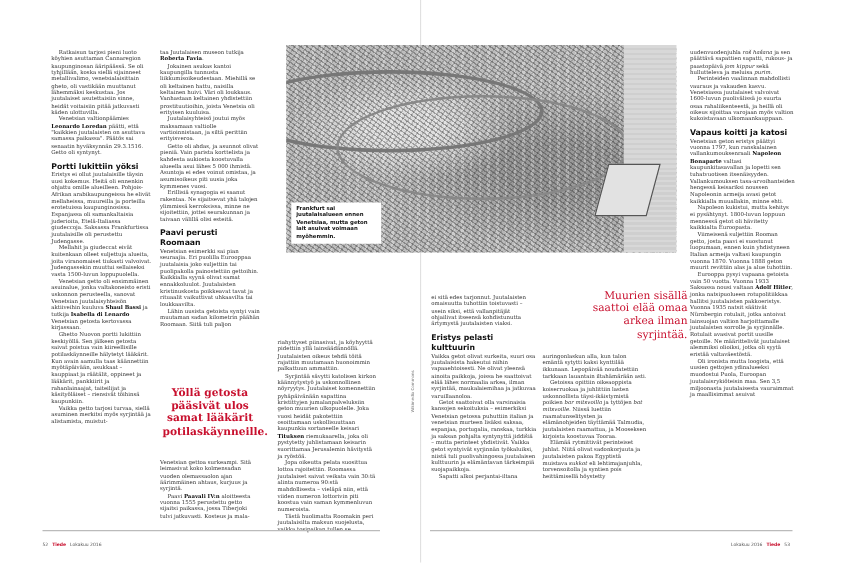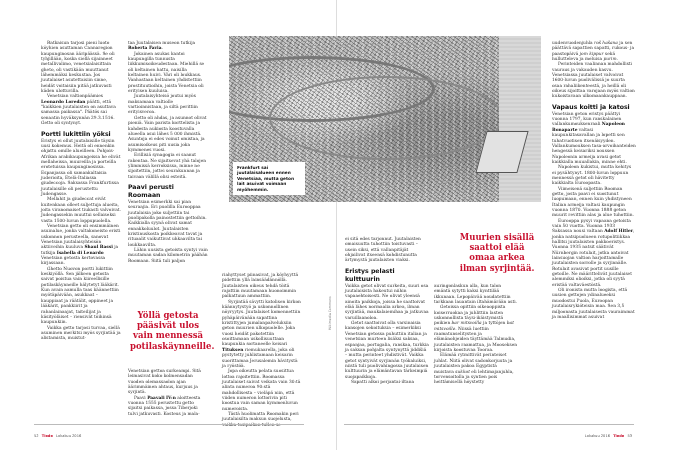--- a/index.html
+++ b/index.html
@@ -32,21 +32,21 @@
   .c4 { left: 345px; top: 236px; width: 84px; }
   .c5 { left: 434px; top: 283px; width: 84px; }
   .c6 { left: 552px; top: 40px; width: 84px; }
 
   .pullquote {
     position: absolute; font-family: "DejaVu Serif", serif;
     color: #c8102e; font-weight: bold; text-align: center;
     font-size: 8.5px; line-height: 10.2px;
   }
   .pq1 { left: 130px; top: 310px; width: 76px; }
-  .pq2 { left: 456px; top: 232px; width: 82px; font-weight: bold; }
+  .pq2 { left: 468px; top: 232px; width: 82px; font-weight: normal; text-align: right; }
 
   .map {
     position: absolute; left: 229px; top: 36px; width: 312px; height: 166px;
     background-color: #bdbdbd;
     background-image:
       repeating-linear-gradient(35deg, rgba(40,40,40,.35) 0 1px, transparent 1px 3px),
       repeating-linear-gradient(-55deg, rgba(60,60,60,.25) 0 1px, transparent 1px 4px),
       repeating-linear-gradient(90deg, rgba(255,255,255,.25) 0 2px, transparent 2px 7px),
       radial-gradient(ellipse at 30% 40%, #ddd 0 10%, transparent 30%),
       radial-gradient(ellipse at 70% 60%, #999 0 15%, transparent 45%);
@@ -102,21 +102,21 @@
   <p class="noindent"><span>taa Juutalaisen museon tutkija </span><b>Roberta Favia</b><span>.</span></p>
   <p>Jokainen asukas kantoi kaupungilla tunnusta liikkumisoikeudestaan. Miehillä se oli keltainen hattu, naisilla keltainen huivi. Väri oli loukkaus. Vanhastaan keltainen yhdistettiin prostituutioihin, joista Venetsia oli erityisen kuuluisa.</p>
   <p>Juutalaisyhteisö joutui myös maksamaan valtiolle vartioinnistaan, ja siltä perittiin erityisveroa.</p>
   <p>Getto oli ahdas, ja asunnot olivat pieniä. Vain parista korttelista ja kahdesta aukiosta koostuvalla alueella asui lähes 5 000 ihmistä. Asuntoja ei edes voinut omistaa, ja asumisoikeus piti uusia joka kymmenes vuosi.</p>
   <p>Erillisiä synagogia ei saanut rakentaa. Ne sijaitsevat yhä talojen ylimmissä kerroksissa, minne ne sijoitettiin, jottei seurakunnan ja taivaan välillä olisi esteitä.</p>
   <h3>Paavi perusti Roomaan</h3>
   <p class="noindent">Venetsian esimerkki sai pian seuraajia. Eri puolilla Eurooppaa juutalaisia joko suljettiin tai puolipakolla painostettiin gettoihin. Kaikkialla syynä olivat samat ennakkoluulot. Juutalaisten kristinuskosta poikkeavat tavat ja rituaalit vaikuttivat uhkaavilta tai loukkaavilta.</p>
   <p>Lähin uusista getoista syntyi vain muutaman sadan kilometrin päähän Roomaan. Siitä tuli paljon</p>
 </div>
 
-<div class="pullquote pq1">Yöllä getosta pääsivät ulos vain mennessä potilaskäynneille.</div>
+<div class="pullquote pq1">Yöllä getosta pääsivät ulos samat lääkärit potilaskäynneille.</div>
 
 <div class="col" style="left:128px; top:368px; width:80px;">
   <p class="noindent">Venetsian gettoa surkeampi. Sitä leimasivat koko kolmensadan vuoden olemassaolon ajan äärimmäinen ahtaus, kurjuus ja syrjintä.</p>
   <p><span>Paavi </span><b>Paavali IV:n</b><span> aloitteesta vuonna 1555 perustettu getto sijaitsi paikassa, jossa Tiberjoki tulvi jatkuvasti. Kosteus ja mala-</span></p>
 </div>
 
 <div class="col c3">
   <p class="noindent">riahyttyset piinasivat, ja köyhyyttä pidettiin yllä lainsäädännöllä. Juutalaisten oikeus tehdä töitä rajattiin muutamaan huonoimmin palkattuun ammattiin.</p>
   <p><span>Syrjintää sävytti katolisen kirkon käännytystyö ja uskonnollinen nöyryytys. Juutalaiset komennettiin pyhäpäivänään sapattina kristittyjen jumalanpalveluksiin geton muurien ulkopuolelle. Joka vuosi heidät pakotettiin osoittamaan uskollisuuttaan </span><span>kaupunkia sortaneelle keisari </span><b>Tituksen</b><span> riemukaarella, joka oli pystytetty juhlistamaan keisarin suorittamaa Jerusalemin hävitystä ja ryöstöä.</span></p>
   <p>Jopa oikeutta pelata suosittua lottoa rajoitettiin. Roomassa juutalaiset saivat veikata vain 30:tä alinta numeroa 90:stä mahdollisesta – vieläpä niin, että viiden numeron lottorivin piti koostua vain saman kymmenluvun numeroista.</p>

